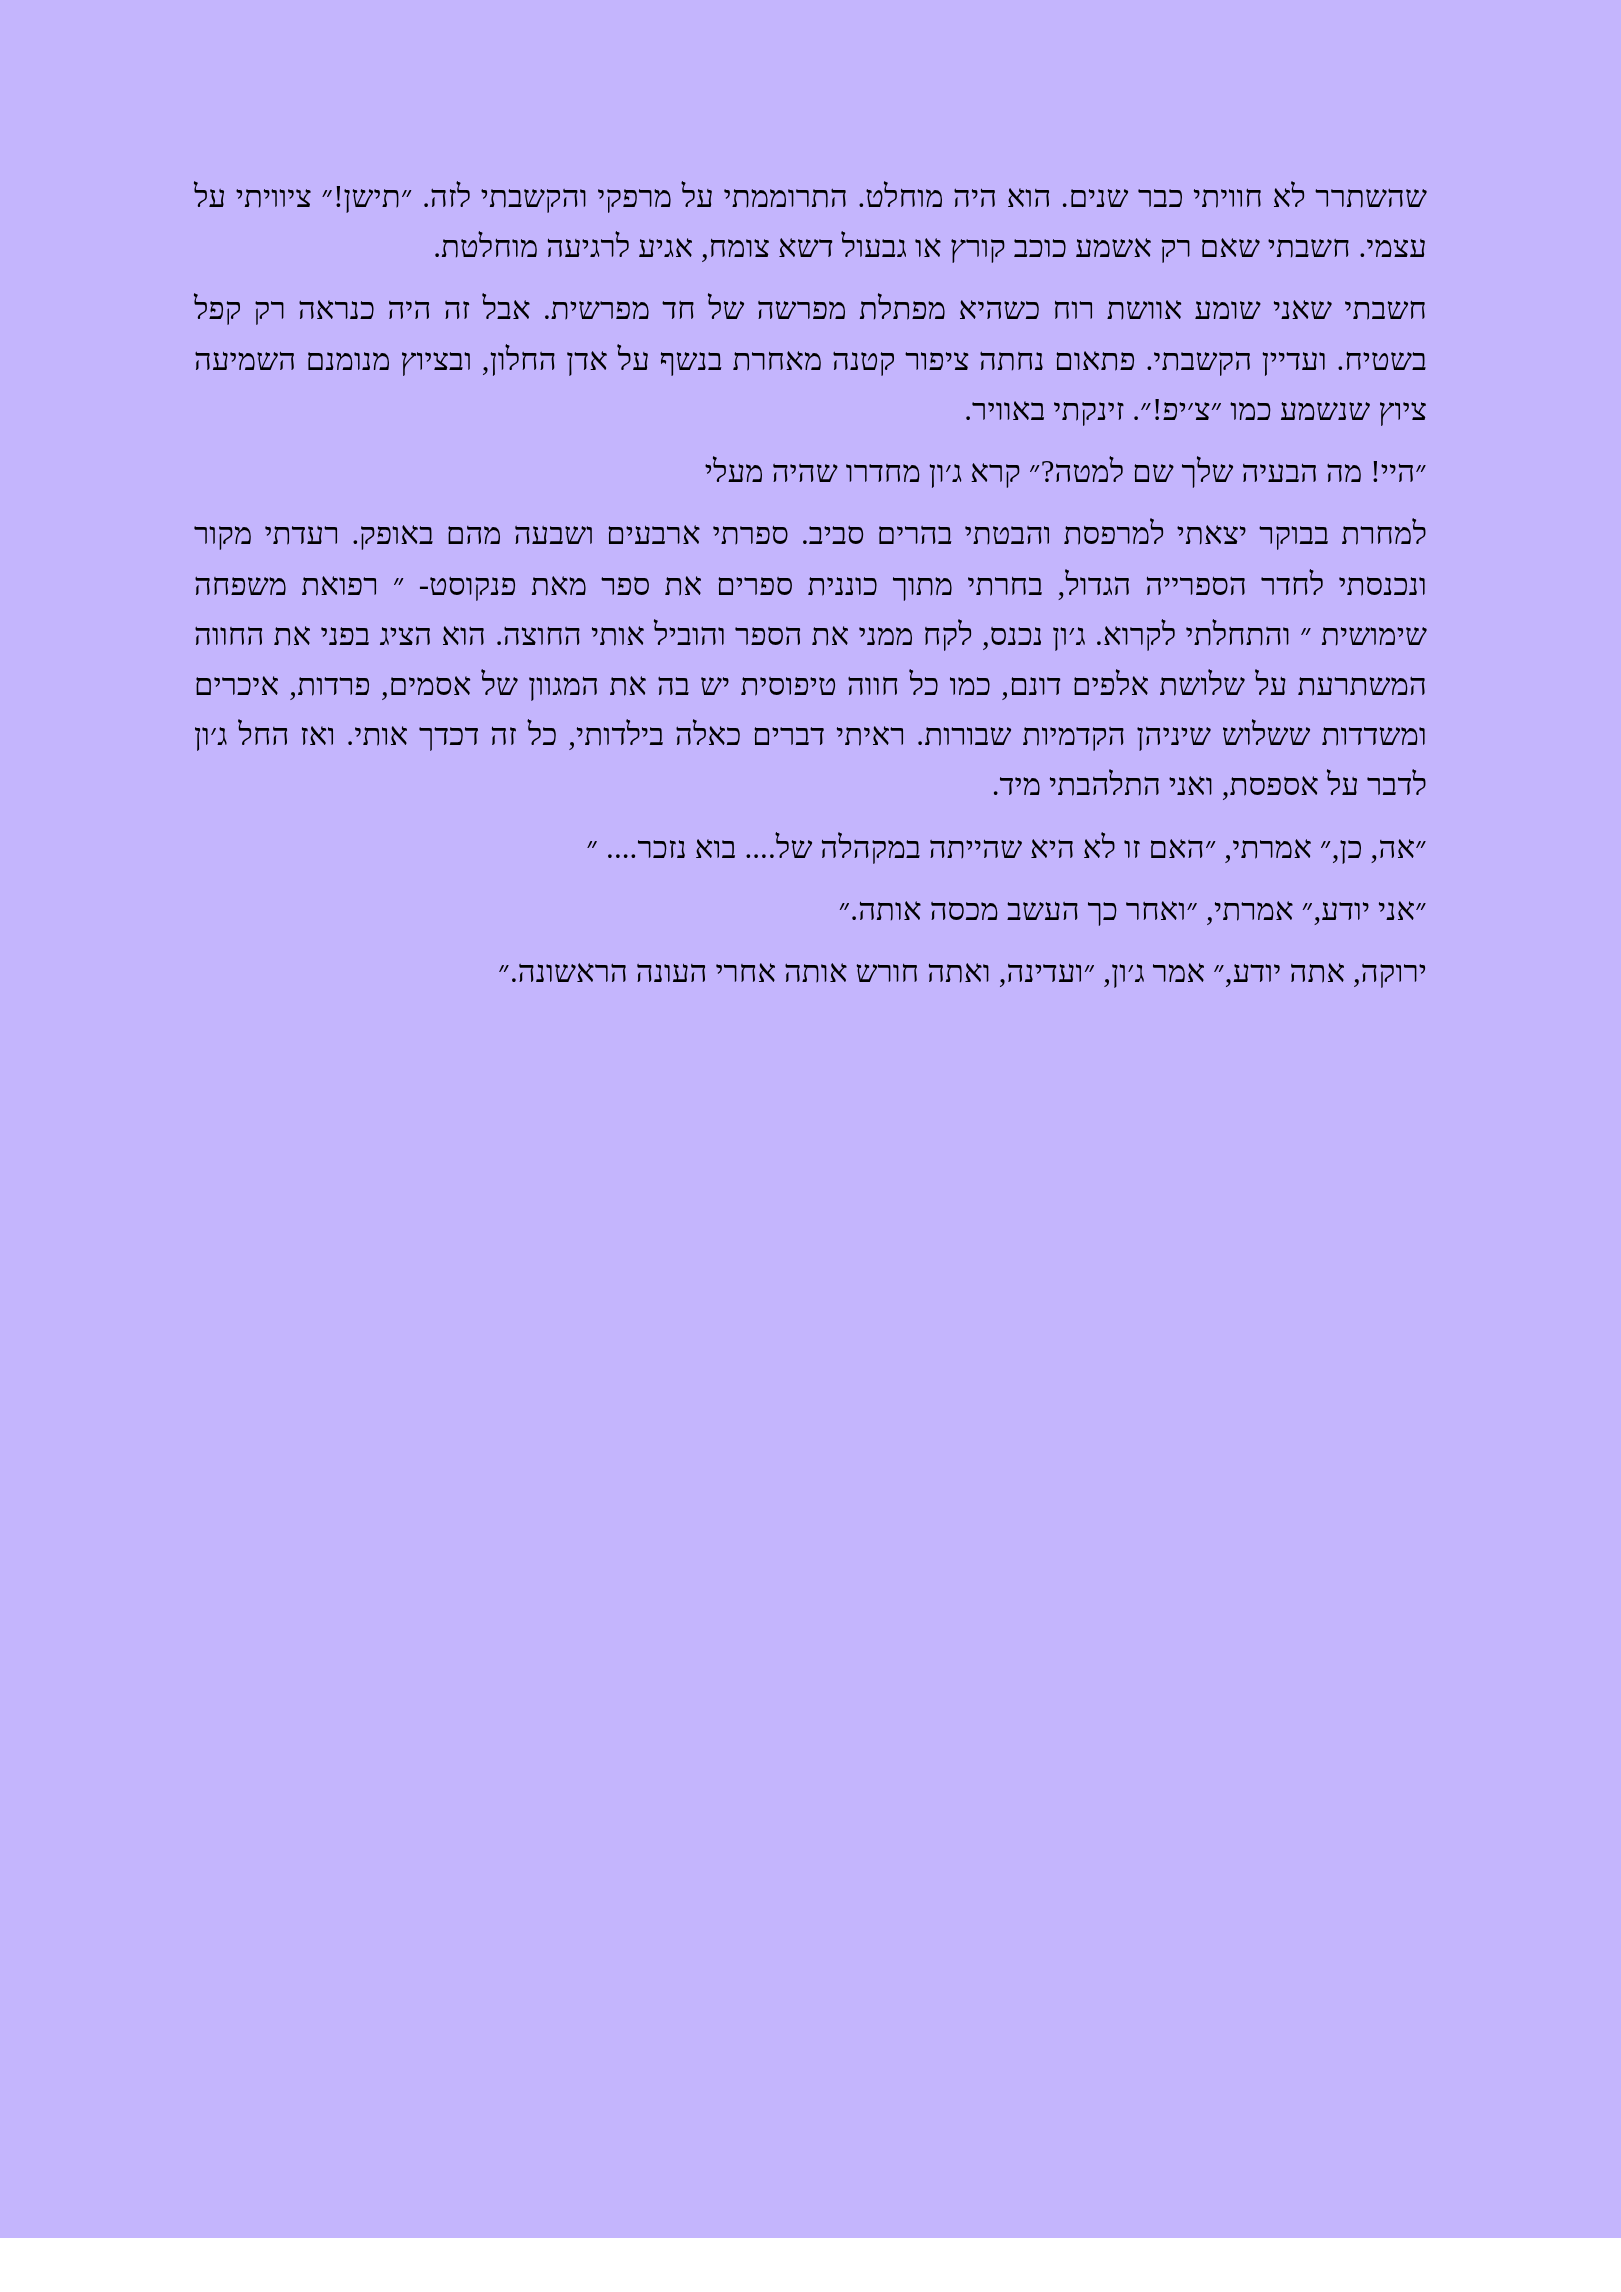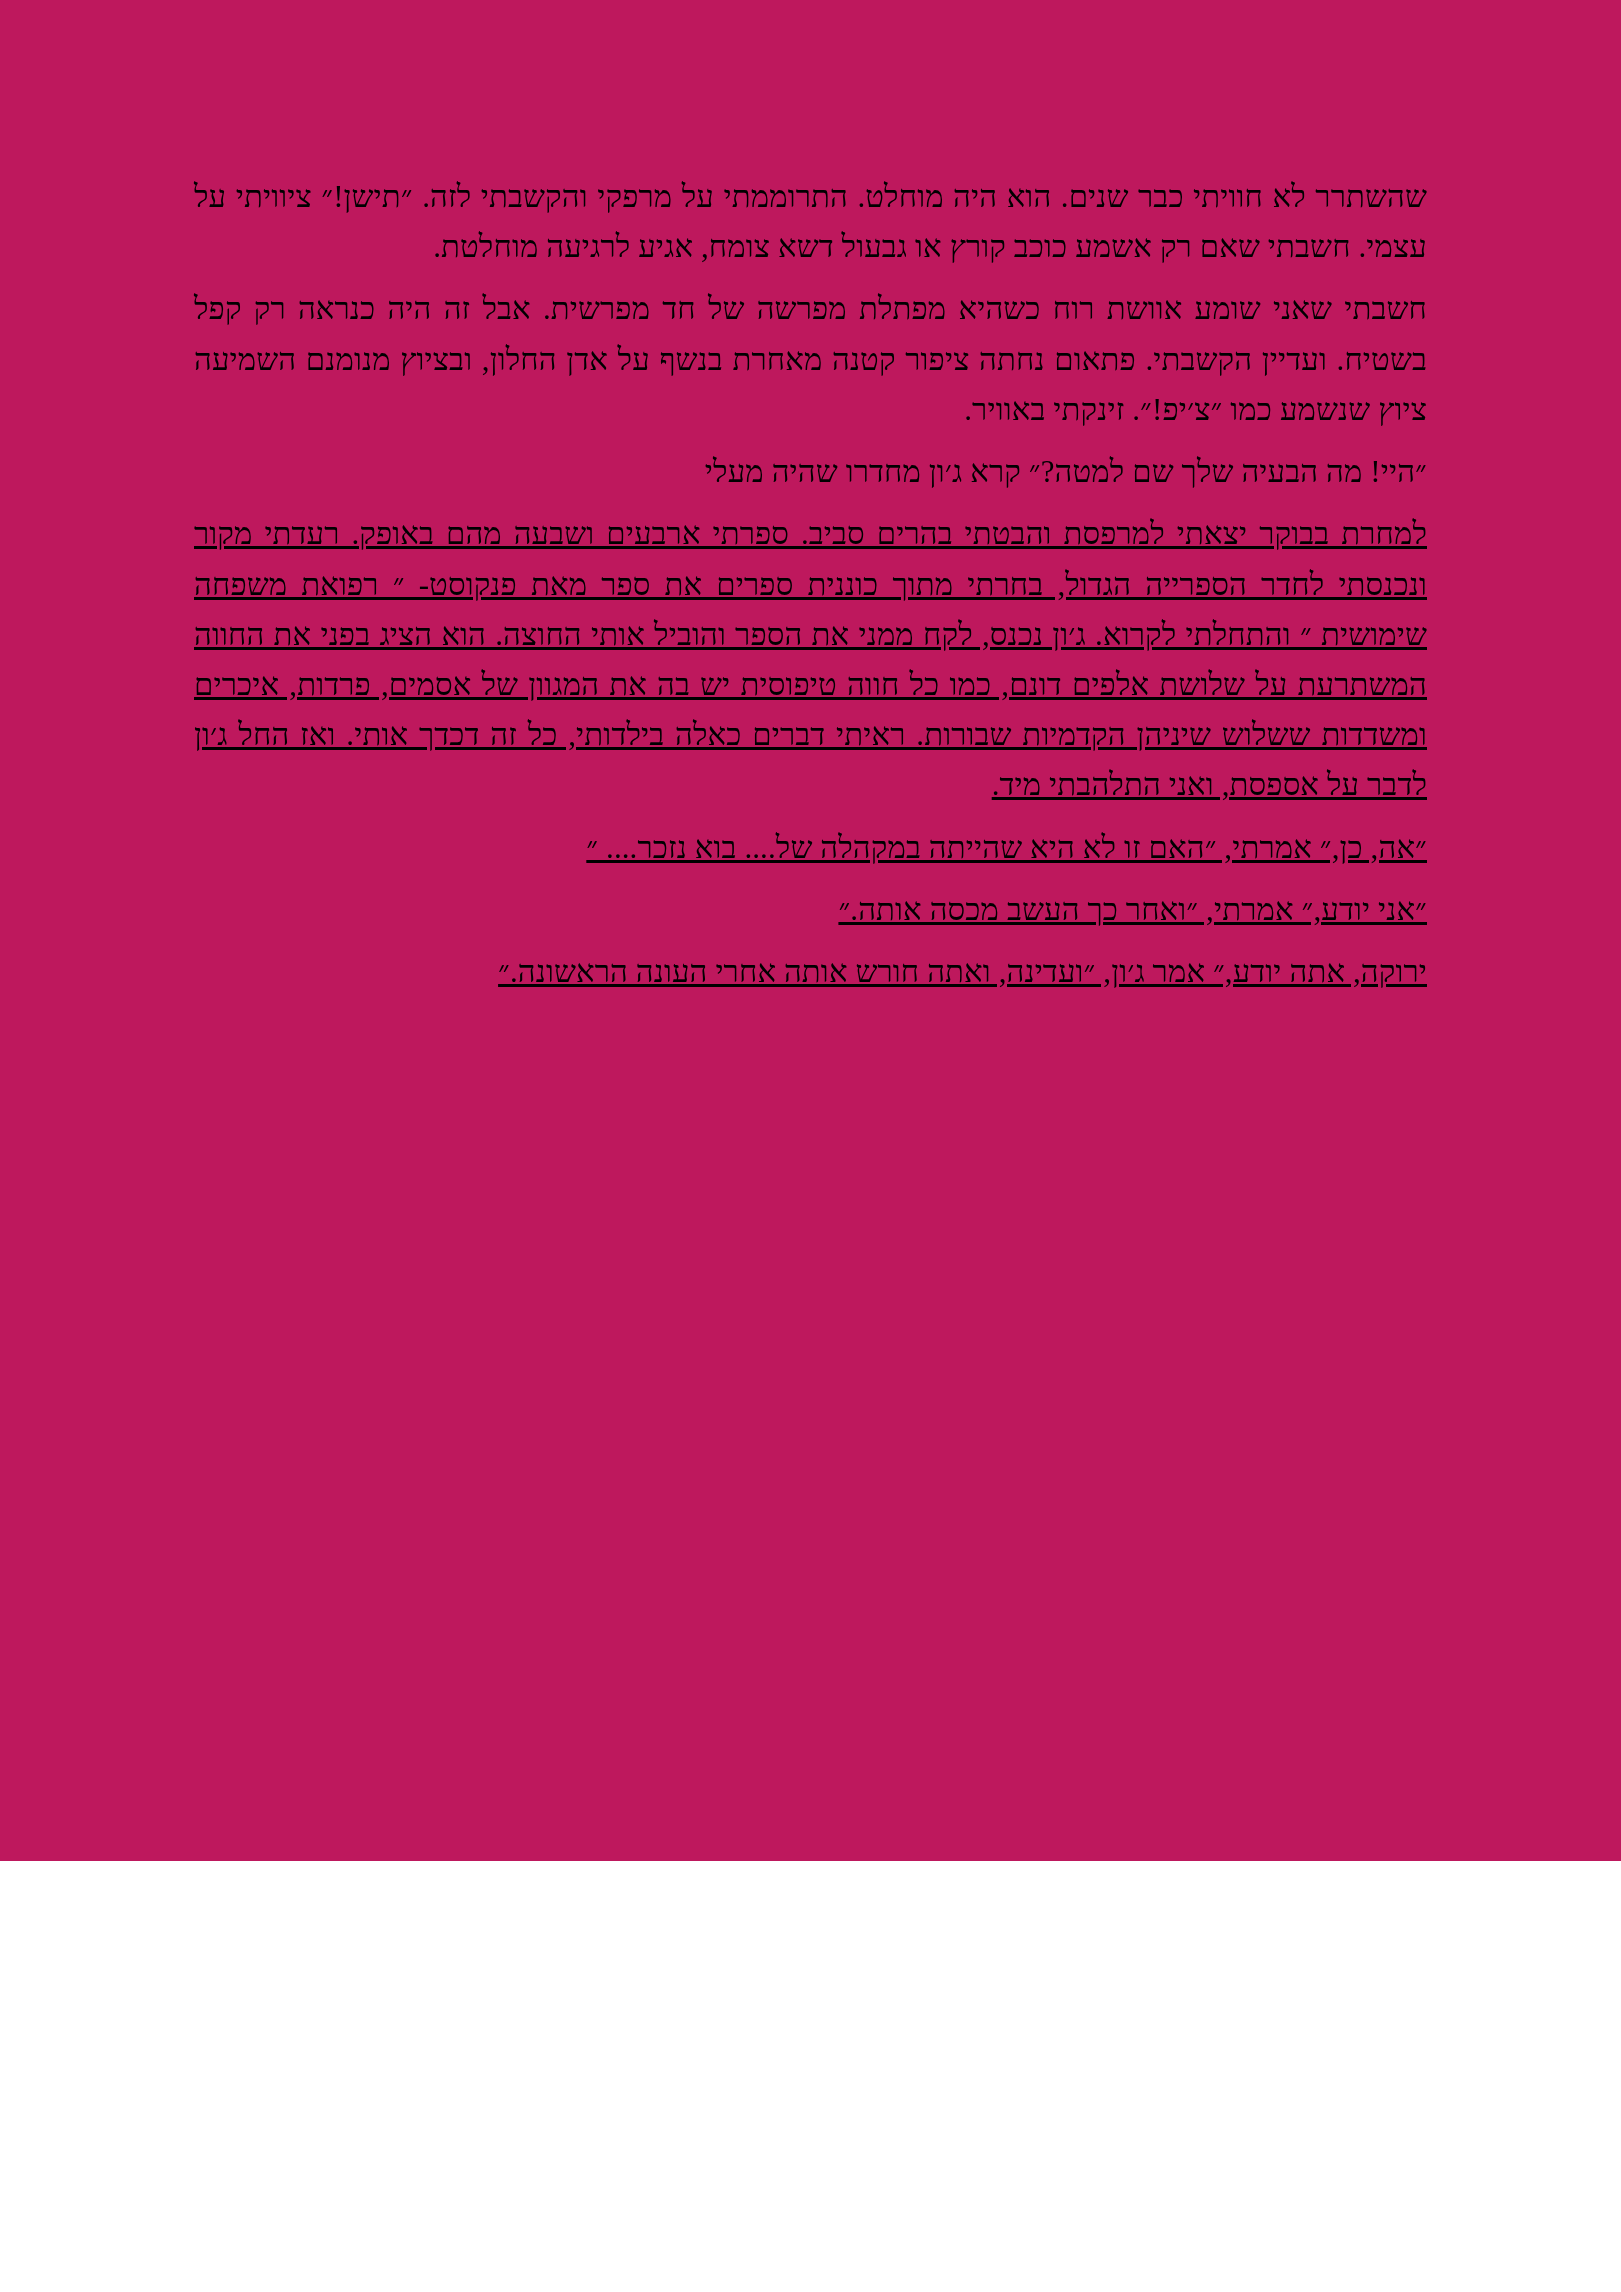--- a/index.html
+++ b/index.html
@@ -9,23 +9,23 @@
   }
   body {
     width: 1621px;
     height: 2293px;
     font-family: "Liberation Serif", "DejaVu Serif", serif;
     color: #000000;
   }
   .page {
     box-sizing: border-box;
     width: 1621px;
-    height: 1861px;
+    height: 2238px;
     padding: 172px 194px 118px 194px;
-    background: #be185d;
+    background: #c4b5fd;
   }
   .doc-body {
     direction: rtl;
     text-align: right;
     font-size: 31px;
     line-height: 1.62;
     letter-spacing: 0.1px;
   }
   .para {
     margin: 0;
@@ -33,21 +33,20 @@
     text-justify: inter-word;
   }
   .para + .para {
     margin-top: 12px;
   }
   .gap-lg {
     margin-top: 53px;
   }
   .gap-md {
     margin-top: 39px;
-    text-decoration: underline;
   }
   .gap-sm {
     margin-top: 7.8px;
   }
 </style>
 </head>
 <body>
 
 <div class="page">
   <div class="doc-body">

